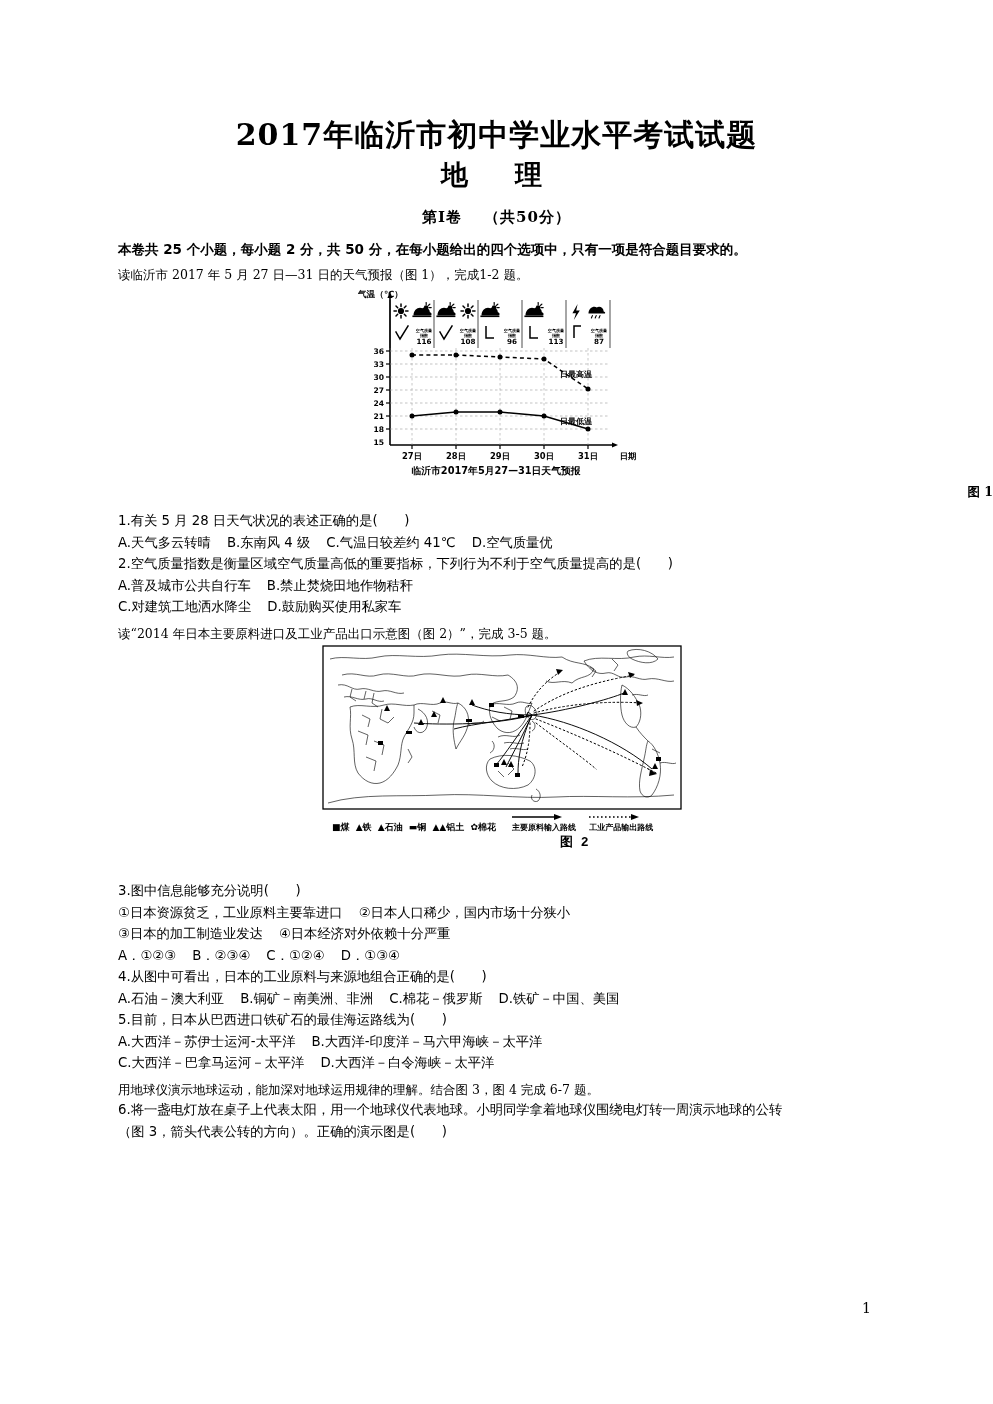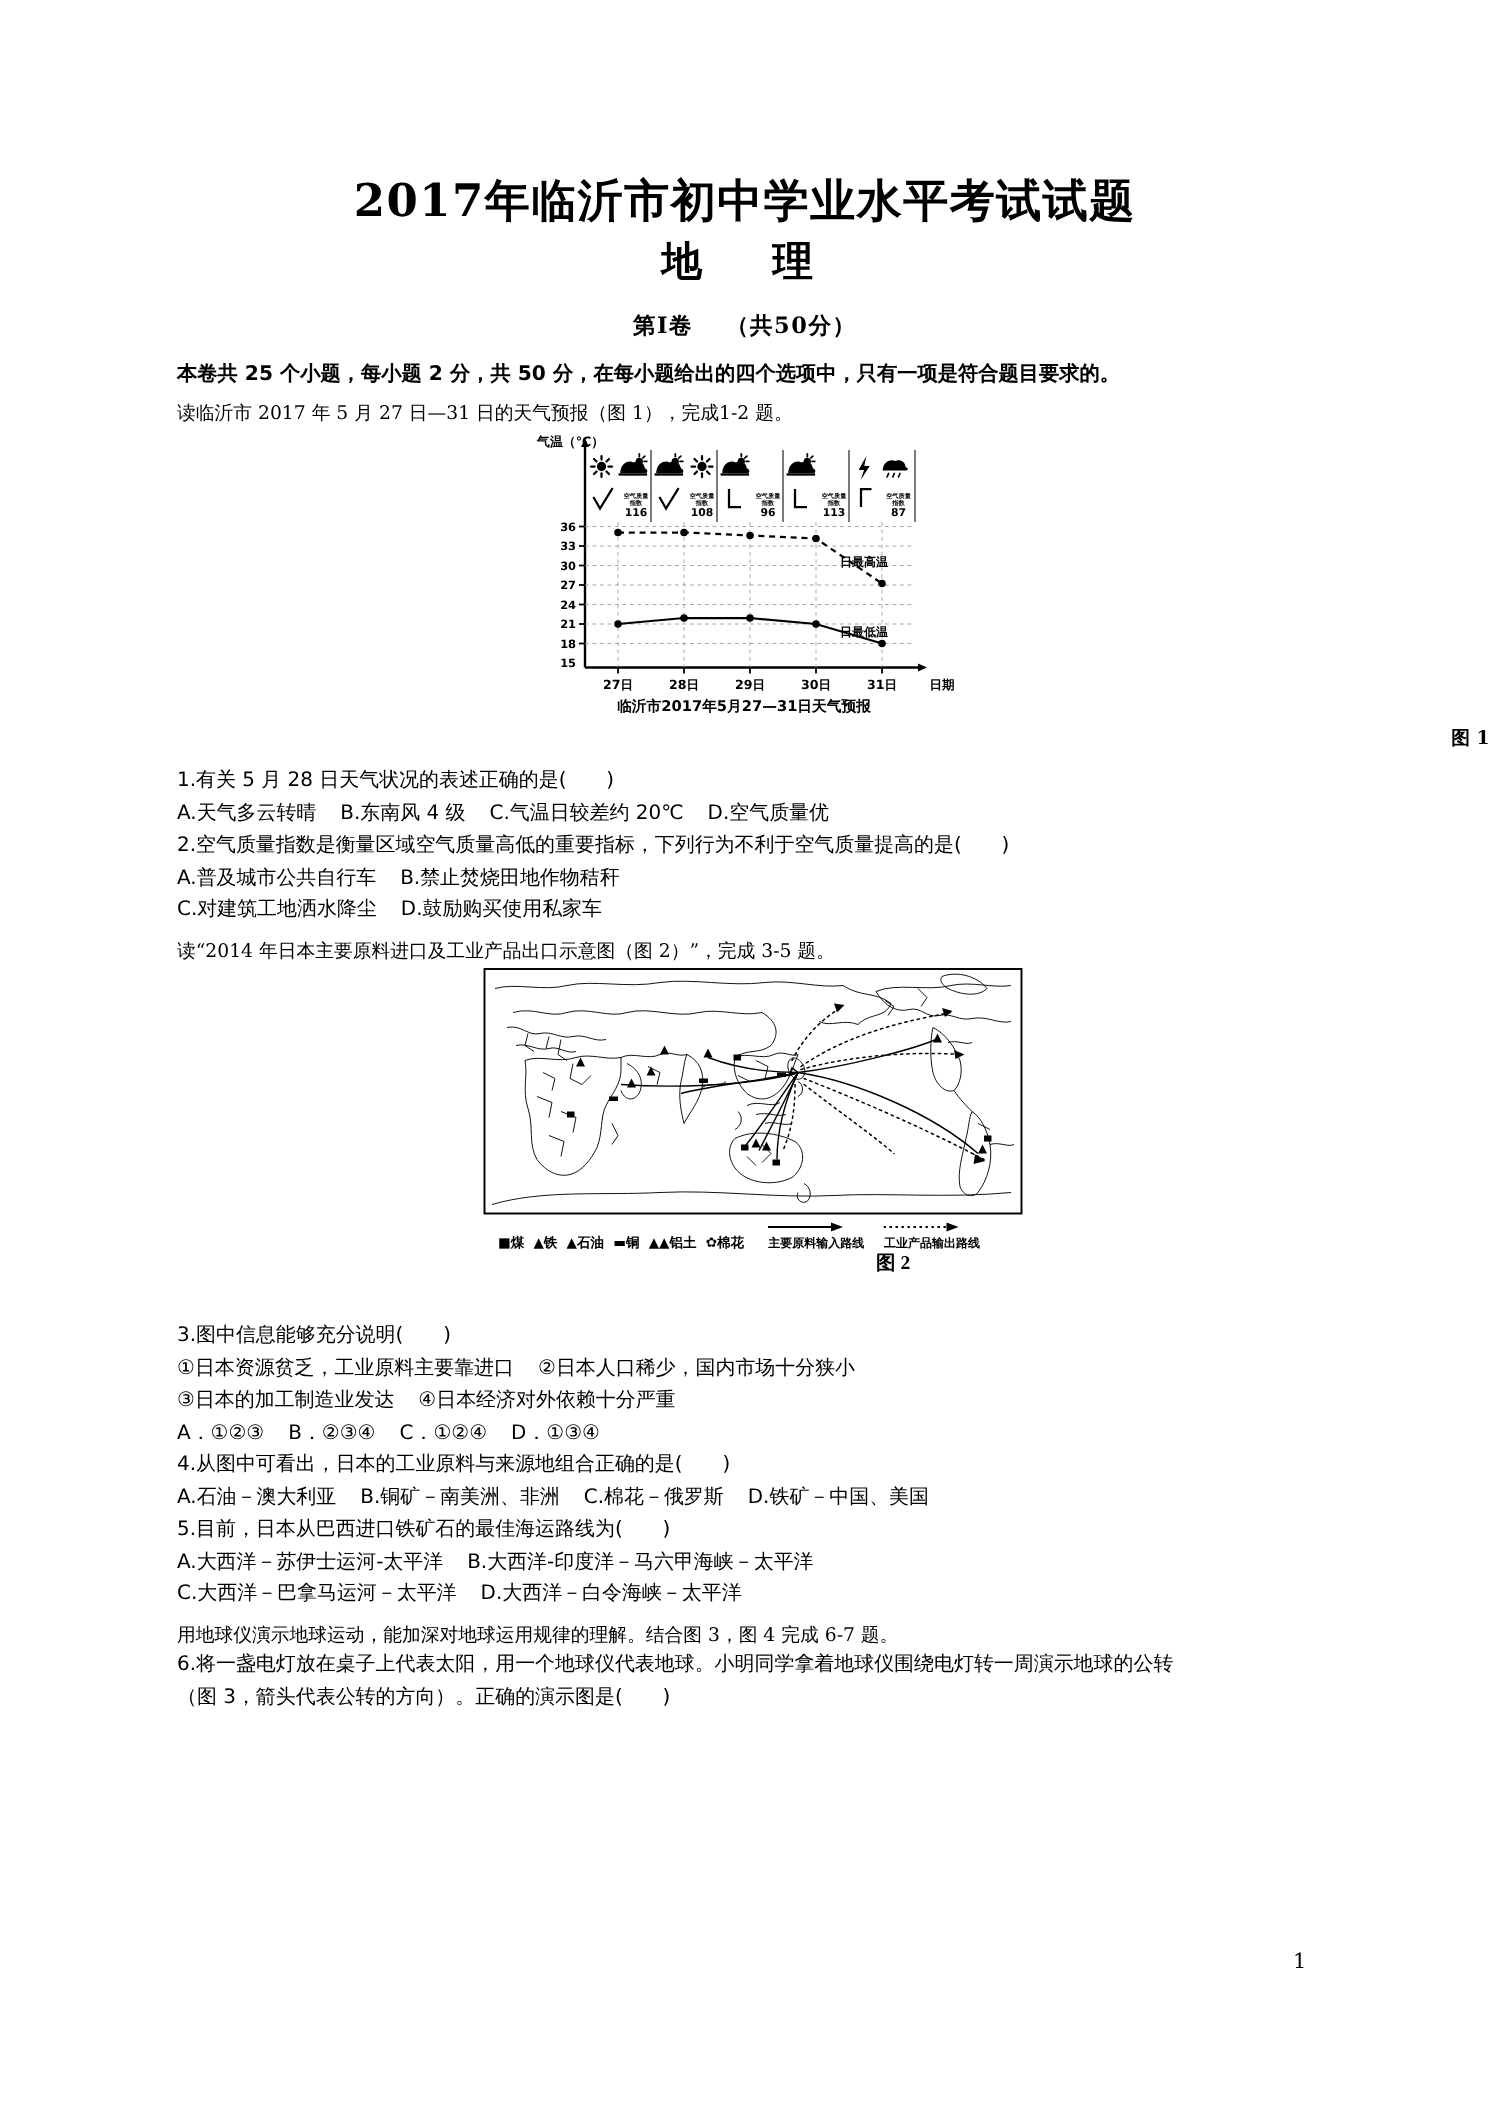--- a/index.html
+++ b/index.html
@@ -78,23 +78,23 @@
     position:absolute; left:0; right:0; top:196px;
     text-align:right; font-size:12.5px; font-weight:bold;
     font-family:"DejaVu Serif","Liberation Serif",serif;
   }
 
   
   .fig2-wrap { position:relative; width:993px; height:235px; margin-top:2px; }
   .fig2 { position:absolute; left:322px; top:0; width:360px; height:200px; }
   .fig2 svg { display:block; }
   .fig2-caption {
-    position:absolute; left:584px; top:188px;
+    position:absolute; left:560px; top:188px;
     font-size:13px; font-weight:bold;
-    font-family:Liberation Serif, serif;
+    font-family:Liberation Mono, monospace;
   }
 
   .legend-row {
     position:absolute; left:332px; top:168px;
     font-size:9px; font-weight:bold; white-space:nowrap;
     font-family:"DejaVu Sans","Liberation Sans",sans-serif;
   }
   .legend-row .li { margin-right:3px; display:inline-block; }
   .legend-row .route { margin-left:10px; display:inline-block; font-size:8px; }
 
@@ -322,21 +322,21 @@
         </g>
 
         <text x="144" y="186" font-size="9.8" font-weight="bold" text-anchor="middle" fill="#000" font-family="'DejaVu Sans','Liberation Sans',sans-serif">临沂市2017年5月27—31日天气预报</text>
       </svg>
     </div>
     <div class="fig1-caption">图 1</div>
   </div>
 
   <p class="qline">1.有关 5 月 28 日天气状况的表述正确的是(　　)</p>
   <p class="qline">
-    <span>A.天气多云转晴</span><span class="sp"></span><span>B.东南风 4 级</span><span class="sp"></span><span>C.气温日较差约 20℃</span><span class="sp"></span><span>D.空气质量优</span>
+    <span>A.天气多云转晴</span><span class="sp"></span><span>B.东南风 4 级</span><span class="sp"></span><span>C.气温日较差约 41℃</span><span class="sp"></span><span>D.空气质量优</span>
   </p>
   <p class="qline">2.空气质量指数是衡量区域空气质量高低的重要指标，下列行为不利于空气质量提高的是(　　)</p>
   <p class="qline">
     <span>A.普及城市公共自行车</span><span class="sp"></span><span>B.禁止焚烧田地作物秸秆</span>
   </p>
   <p class="qline">
     <span>C.对建筑工地洒水降尘</span><span class="sp"></span><span>D.鼓励购买使用私家车</span>
   </p>
 
   <p class="lead">读“2014 年日本主要原料进口及工业产品出口示意图（图 2）”，完成 3-5 题。</p>

